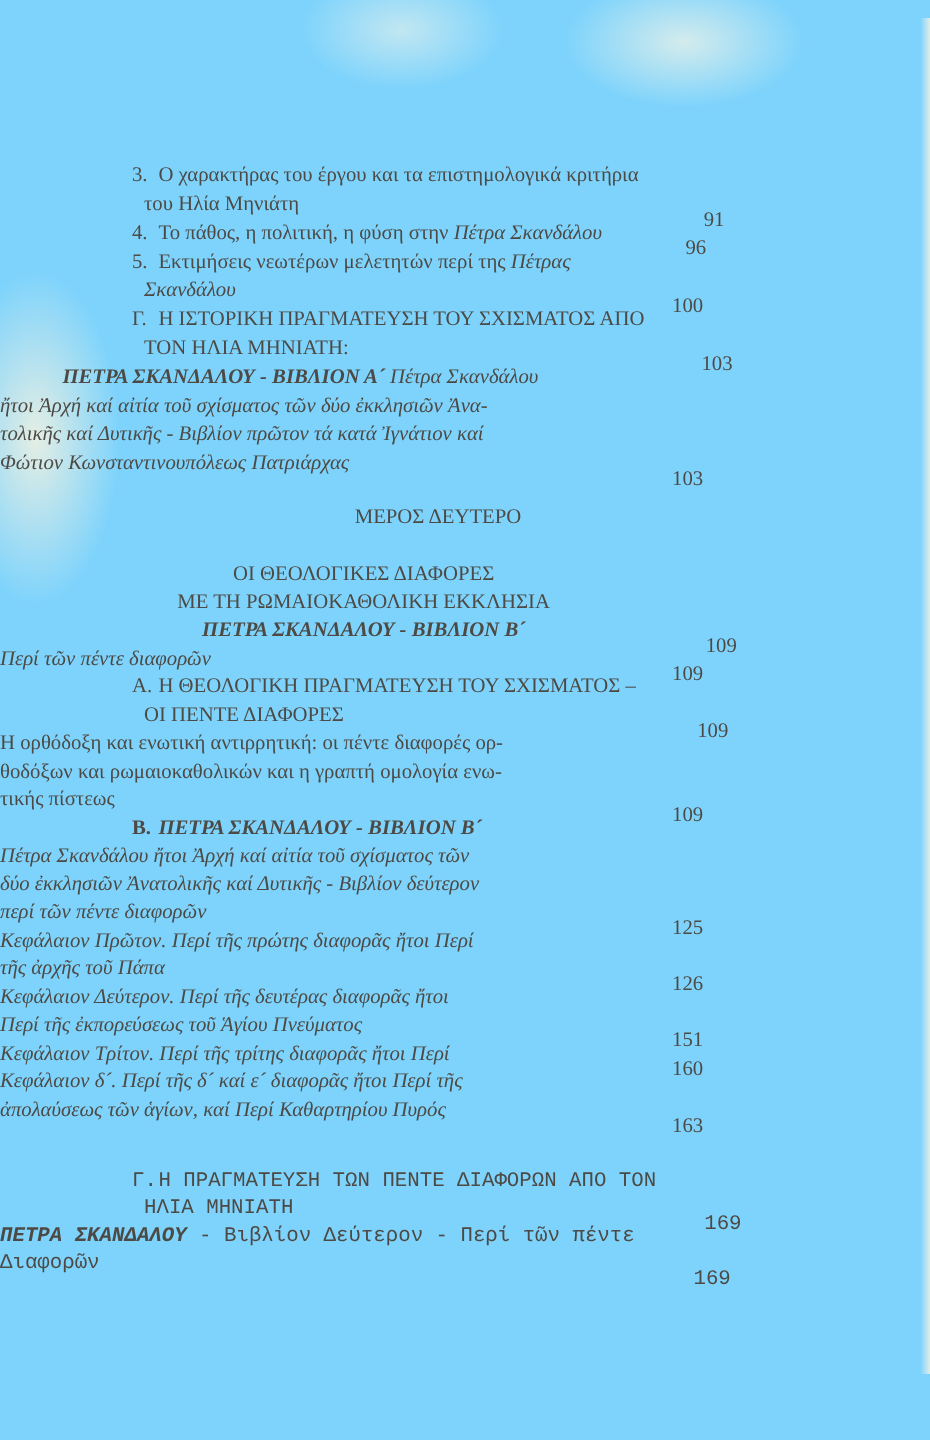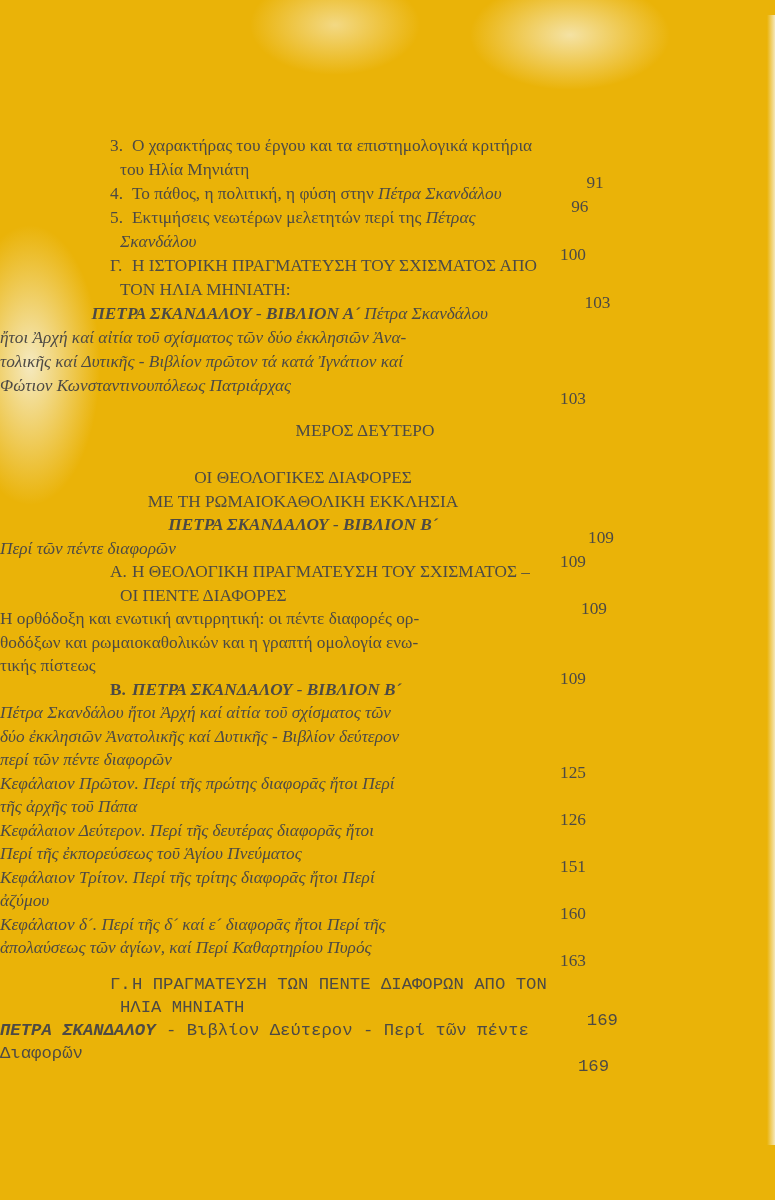--- a/index.html
+++ b/index.html
@@ -1,18 +1,18 @@
 <!DOCTYPE html>
 <html lang="el"><head>
 <meta charset="utf-8">
 <style>
   html,body{margin:0;padding:0;background:#ffffff;}
   .page{
     position:relative;width:775px;height:1200px;margin:0;
-    background:#eab308;overflow:hidden;
+    background:#7dd3fc;overflow:hidden;
     font-family:"Liberation Serif","DejaVu Serif",serif;
     font-size:17.3px;color:#4d4a45;
   }
   .smudge{position:absolute;pointer-events:none;}
   .smudge-left{left:-40px;top:225px;width:140px;height:280px;
     background:radial-gradient(closest-side,rgba(247,243,224,0.85),rgba(247,243,224,0));}
   .smudge-top1{left:470px;top:-20px;width:200px;height:110px;
     background:radial-gradient(closest-side,rgba(249,246,230,0.7),rgba(249,246,230,0));}
   .smudge-top2{left:250px;top:-25px;width:170px;height:100px;
     background:radial-gradient(closest-side,rgba(250,247,233,0.55),rgba(250,247,233,0));}
@@ -26,21 +26,21 @@
   .sec-toc-part2-g{top:973px;line-height:23px;font-family:Liberation Mono, monospace;}
 
   .entry{display:flex;}
   .etext{flex:0 0 488px;}
   .epage{flex:1 1 auto;text-align:center;align-self:flex-end;position:relative;top:13px;}
 
   .line{white-space:nowrap;}
   .num1{padding-left:110px;}
   .cont{padding-left:120px;}
   .flush{}
-  .ind{padding-left:68px;text-align:right;}
+  .ind{padding-left:52px;}
   .center{padding-left:62px;width:482px;text-align:center;white-space:nowrap;}
   .sec-part-heading .center{padding-left:124px;}
 
   .seg-r{font-style:normal;}
   .seg-i{font-style:italic;margin-top:40px;}
   .seg-bi{font-style:italic;font-weight:bold;}
   .seg-m{display:inline-block;width:22px;font-style:normal;}
   .seg-mb{display:inline-block;width:22px;font-style:normal;font-weight:bold;}
 </style>
 </head>
@@ -152,21 +152,20 @@
         <div class="entry">
           <div class="etext">
             <div class="line flush"><span class="seg-i">Κεφάλαιον Δεύτερον. Περί τῆς δευτέρας διαφορᾶς ἤτοι</span></div>
             <div class="line flush"><span class="seg-i">Περί τῆς ἐκπορεύσεως τοῦ Ἁγίου Πνεύματος</span></div>
           </div>
           <div class="epage">151</div>
         </div>
         <div class="entry">
           <div class="etext">
             <div class="line flush"><span class="seg-i">Κεφάλαιον Τρίτον. Περί τῆς τρίτης διαφορᾶς ἤτοι Περί</span></div>
-            <div class="line flush"><span class="seg-i">ἀζύμου</span></div>
           </div>
           <div class="epage">160</div>
         </div>
         <div class="entry">
           <div class="etext">
             <div class="line flush"><span class="seg-i">Κεφάλαιον δ´. Περί τῆς δ´ καί ε´ διαφορᾶς ἤτοι Περί τῆς</span></div>
             <div class="line flush"><span class="seg-i">ἀπολαύσεως τῶν ἁγίων, καί Περί Καθαρτηρίου Πυρός</span></div>
           </div>
           <div class="epage">163</div>
         </div>

